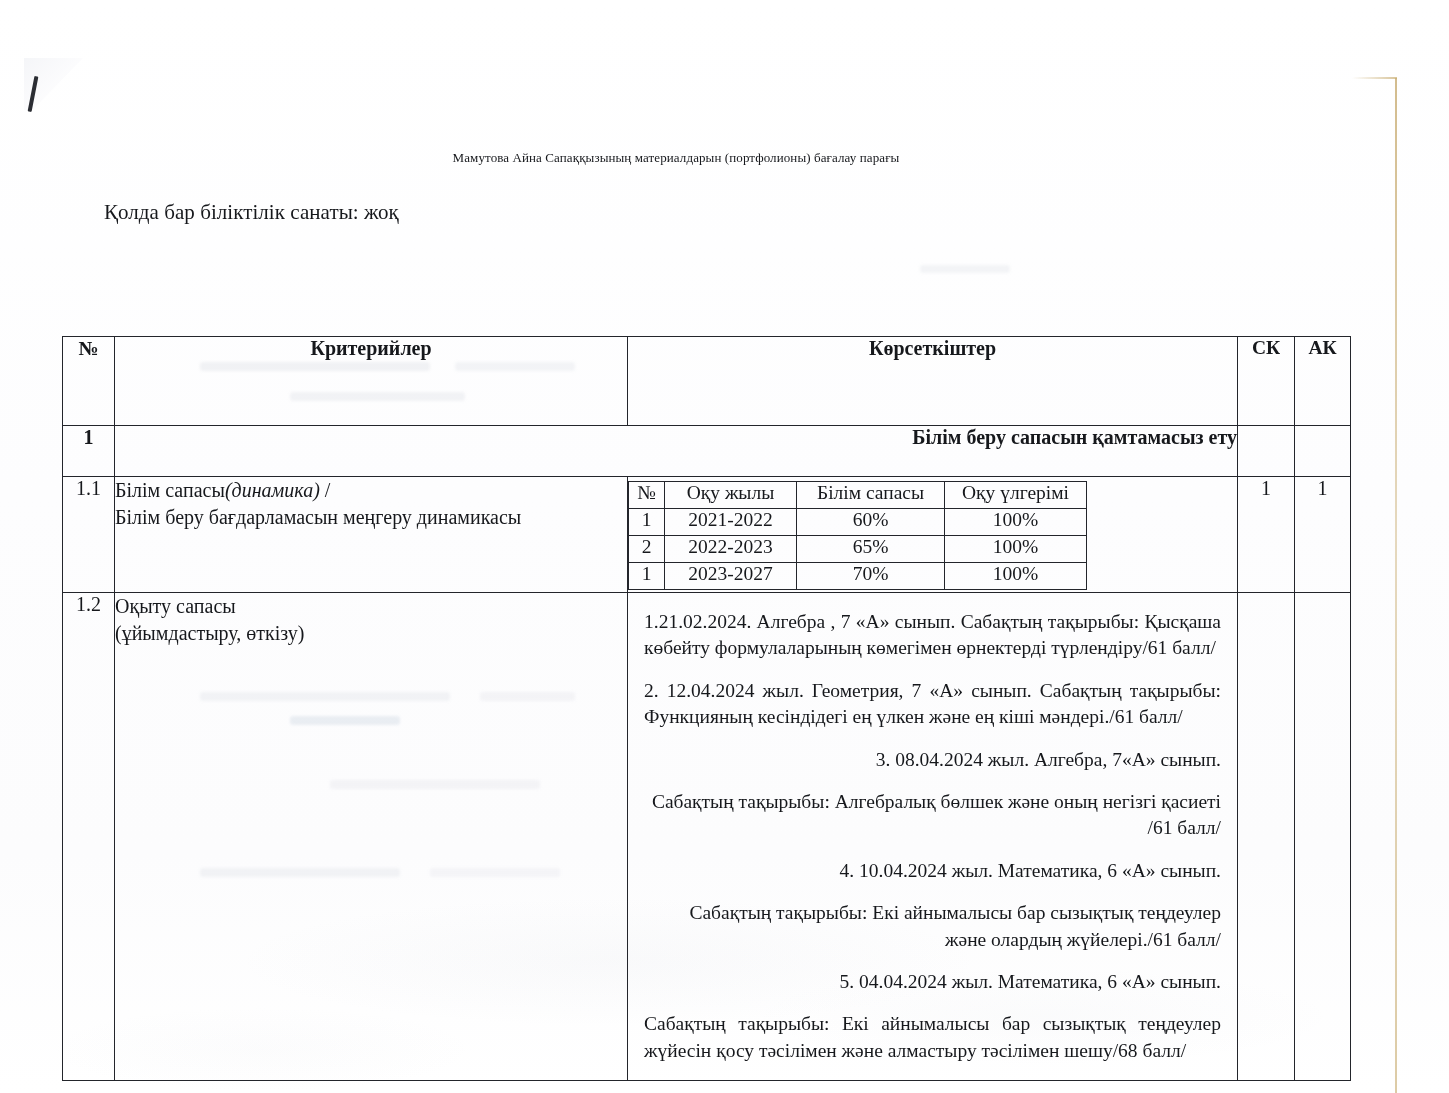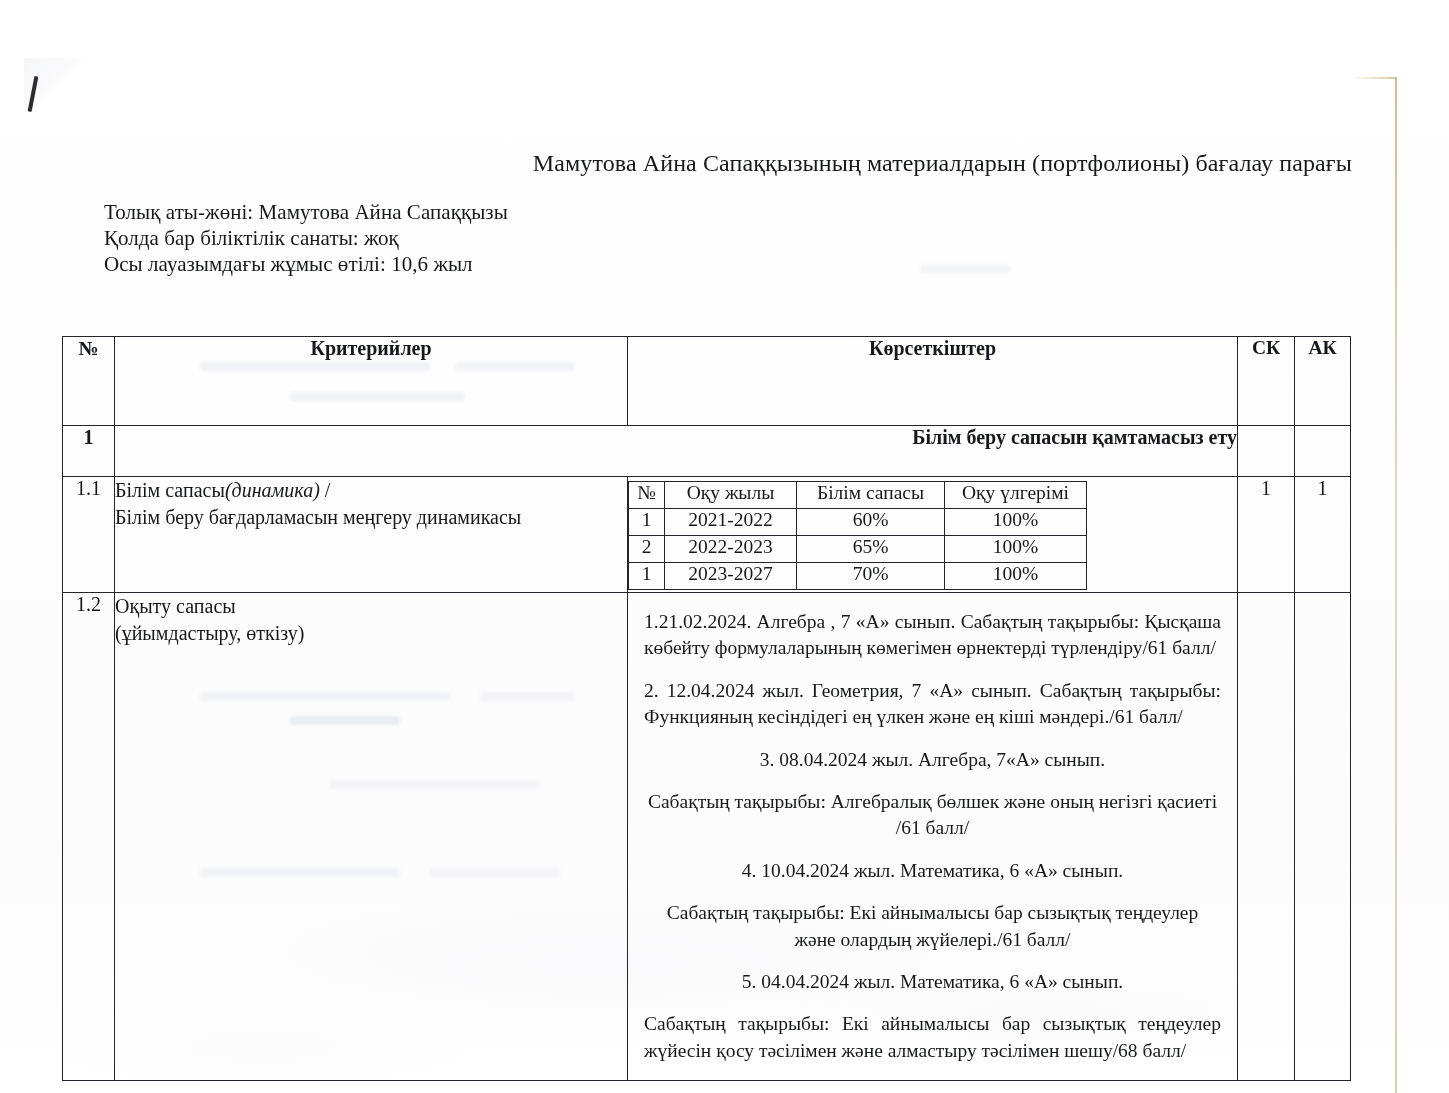--- a/index.html
+++ b/index.html
@@ -79,22 +79,22 @@
     border-radius: 3px;
     filter: blur(1.4px);
   }
 
   
   #doc-title {
     position: absolute;
     left: 0;
     top: 150px;
     width: 1352px;
-    text-align: right;
-    font-size: 24px;
+    text-align: center;
+    font-size: 13px;
     letter-spacing: 0.1px;
   }
   #meta-block {
     position: absolute;
     left: 104px;
     top: 199px;
     font-size: 21px;
     line-height: 26.2px;
     white-space: nowrap;
   }
@@ -172,21 +172,21 @@
 
   
   td.indicator { padding: 6px 10px 6px 9px; }
   .ind-text {
     font-size: 19.5px;
     line-height: 26.4px;
     text-align: justify;
     text-justify: inter-word;
   }
   .ind-text p { margin: 16px; }
-  .ind-text p.nojust { text-align: center; }
+  .ind-text p.nojust { text-align: right; }
 
   
   .inner-table {
     border-collapse: collapse;
     table-layout: fixed;
     margin: 4px 0 2px 0;
     font-size: 19.5px;
   }
   .inner-table td, .inner-table th {
     border: 1.4px solid #23252b;
@@ -219,23 +219,21 @@
   <div class="bleed" style="left:920px; top:265px; width:90px; height:8px; background:rgba(150,157,175,0.10);"></div>
 
   <div class="corner-fold"></div>
   <div class="corner-stroke"></div>
   <div class="scan-edge-v"></div>
   <div class="scan-edge-h"></div>
 
   <div id="doc-title">Мамутова Айна Сапаққызының материалдарын (портфолионы) бағалау парағы</div>
 
   <div id="meta-block">
-    <div>Толық аты-жөні: Мамутова Айна Сапаққызы</div>
     <div>Қолда бар біліктілік санаты: жоқ</div>
-    <div>Осы лауазымдағы жұмыс өтілі: 10,6 жыл</div>
   </div>
 
   <table id="eval-table">
     <colgroup>
       <col class="col-no">
         <col class="col-crit">
         <col class="col-ind">
         <col class="col-sk">
         <col class="col-ak">
     </colgroup>

